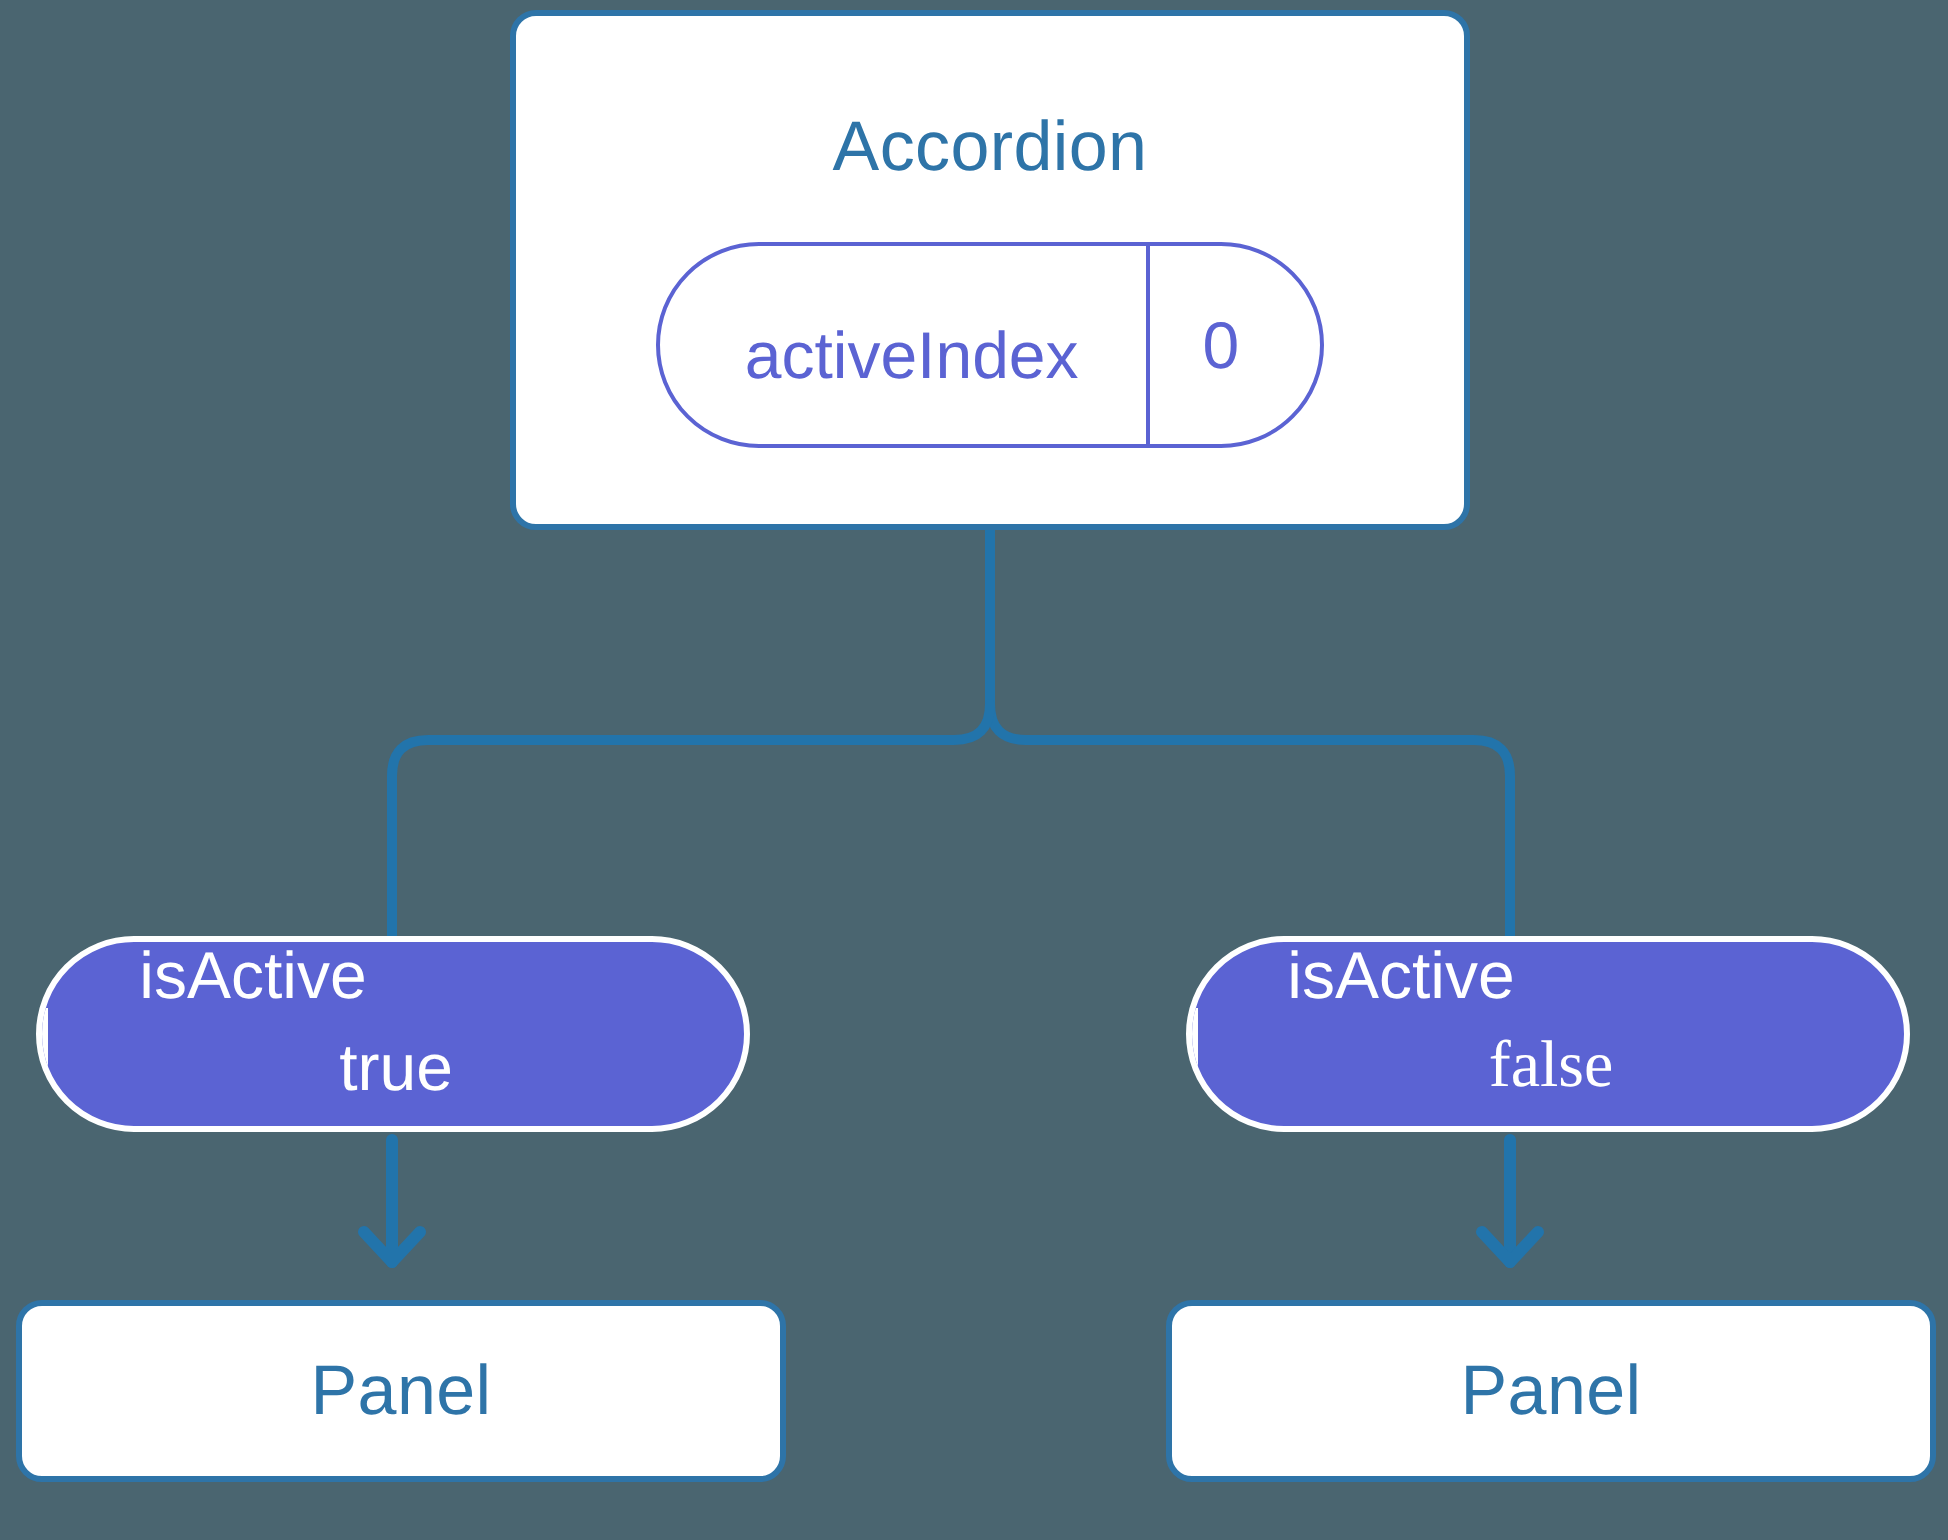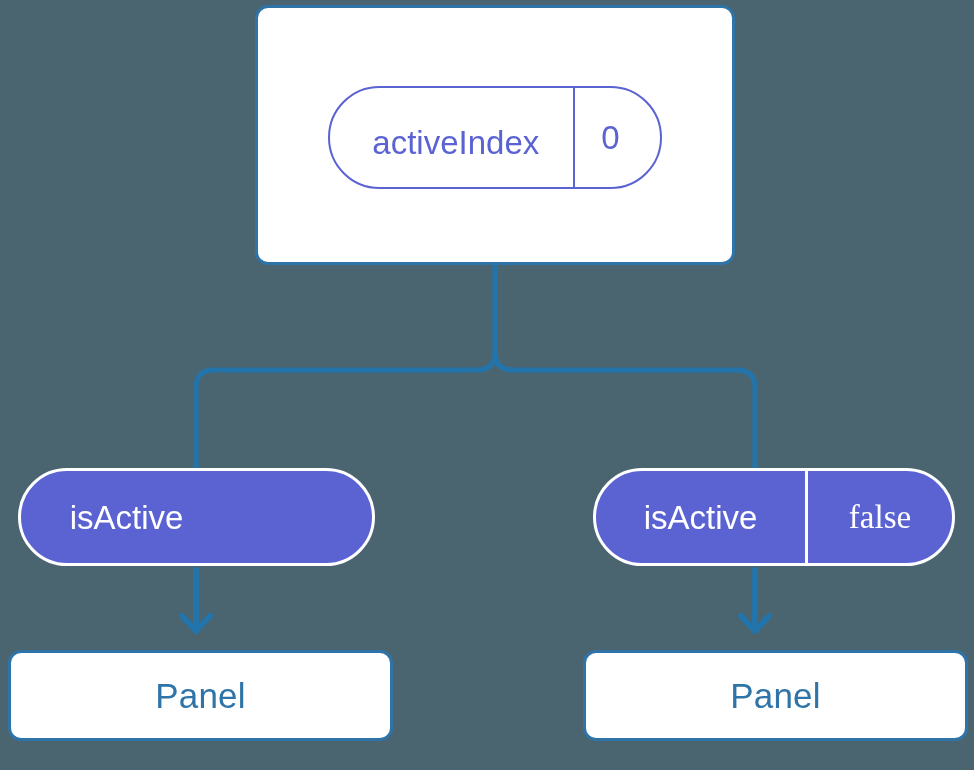--- a/index.html
+++ b/index.html
@@ -95,20 +95,21 @@
   }
 
   
   .pill-filled {
     position: absolute;
     z-index: 2;
     top: 468px;
     height: 98px;
     background: #5b63d3;
     border: 3px solid #ffffff;
+    flex-direction: column;
   }
   .pill-filled .pill-key {
     color: #ffffff;
     font-size: 33px;
   }
   .pill-filled .pill-val {
     color: #ffffff;
     font-size: 33px;
     border-left: 3px solid #ffffff;
   }
@@ -151,28 +152,30 @@
              L 196 468" fill="none" stroke="#2274ab" stroke-width="5" stroke-linecap="round" stroke-linejoin="round"></path>
 
     <line x1="196" y1="570" x2="196" y2="631" stroke="#2274ab" stroke-width="6" stroke-linecap="round"></line>
     <polyline points="182,616 196,631 210,616" fill="none" stroke="#2274ab" stroke-width="6" stroke-linecap="round" stroke-linejoin="round"></polyline>
 
     <line x1="755" y1="570" x2="755" y2="631" stroke="#2274ab" stroke-width="6" stroke-linecap="round"></line>
     <polyline points="741,616 755,631 769,616" fill="none" stroke="#2274ab" stroke-width="6" stroke-linecap="round" stroke-linejoin="round"></polyline>
   </svg>
 
   <div id="accordion-card" class="card">
+    <div class="card-title">Accordion</div>
     <div class="pill pill-outline">
       <div class="pill-key">activeIndex</div>
       <div class="pill-val">0</div>
     </div>
   </div>
 
   <div id="pill-left" class="pill pill-filled">
     <div class="pill-key">isActive</div>
+    <div class="pill-val">true</div>
   </div>
 
   <div id="pill-right" class="pill pill-filled">
     <div class="pill-key">isActive</div>
     <div class="pill-val">false</div>
   </div>
 
   <div id="panel-left" class="card panel-card">
     <div class="card-title">Panel</div>
   </div>

